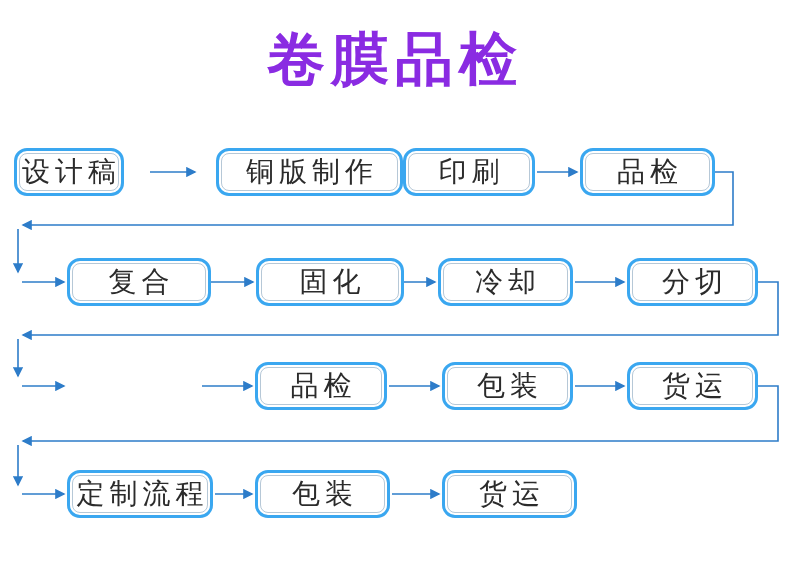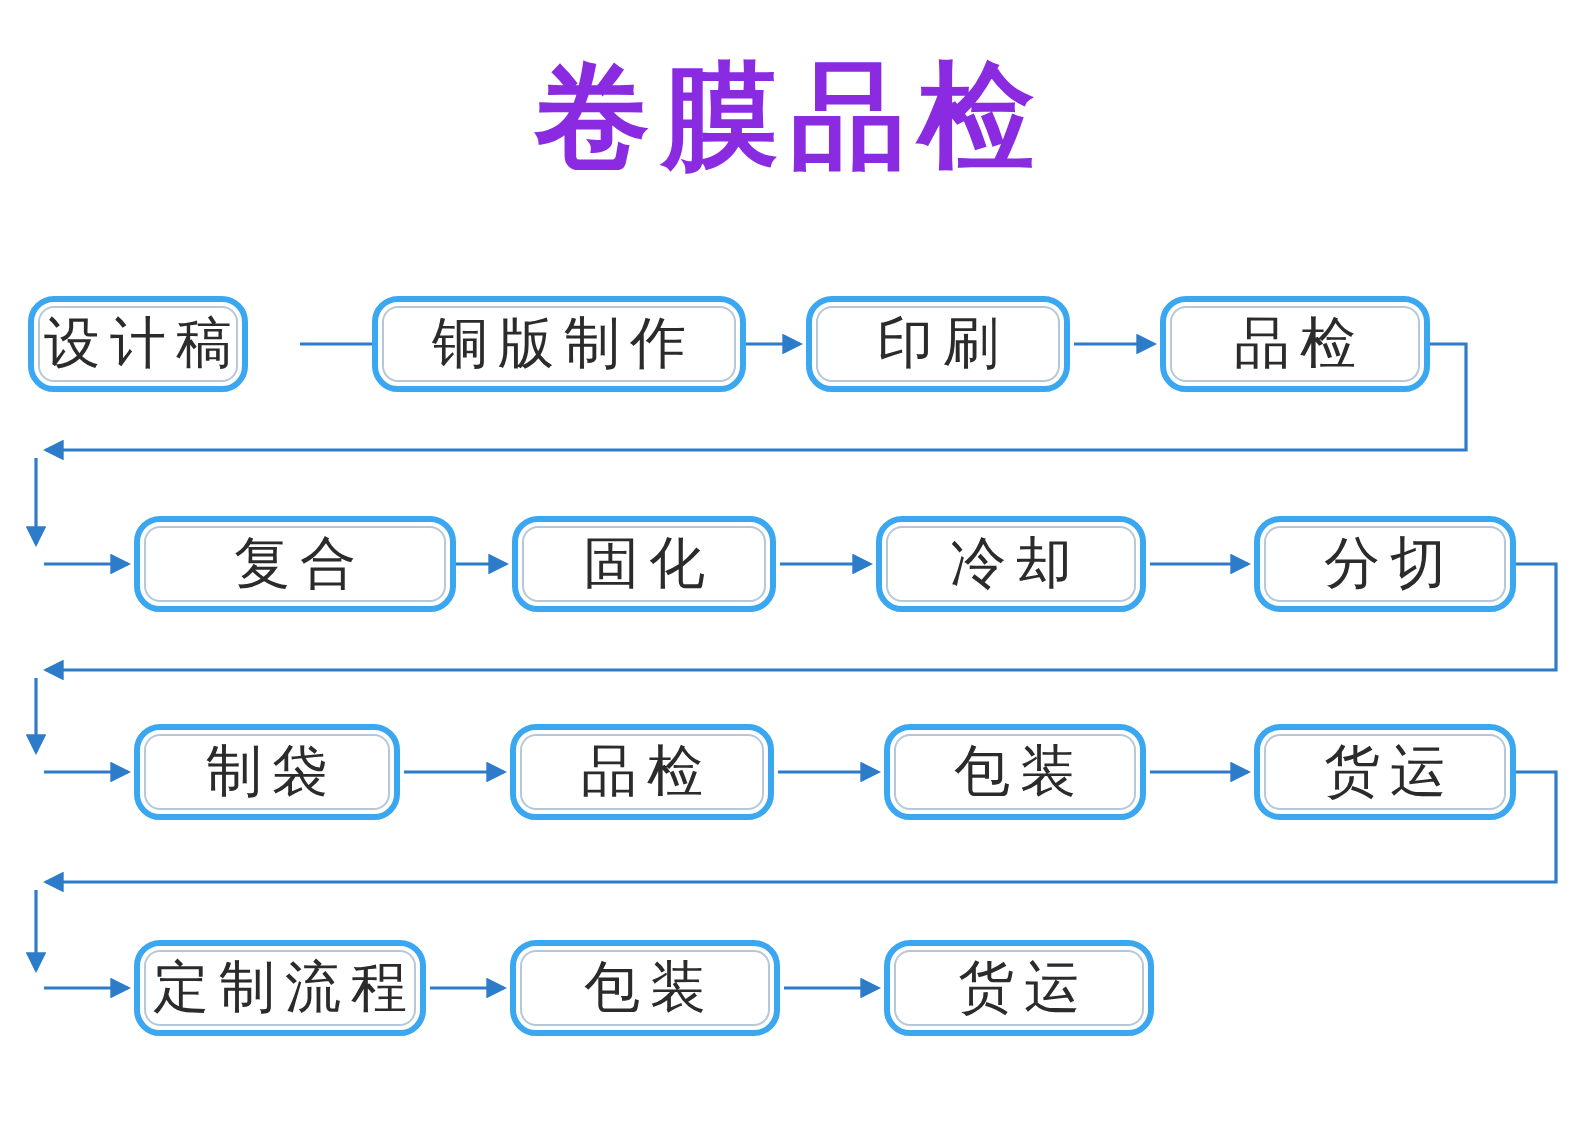--- a/index.html
+++ b/index.html
@@ -114,30 +114,29 @@
       <polyline class="arrow" points="22,494 64,494"></polyline>
     </g>
 
     <g>
       <polyline class="arrow" points="215,494 252,494"></polyline>
       <polyline class="arrow" points="392,494 439,494"></polyline>
     </g>
   </svg>
 
   <div class="node" style="left:14px;  top:148px; width:110px">设计稿</div>
-  <div class="node" style="left:186px; top:148px; width:187px">铜版制作</div>
+  <div class="node" style="left:216px; top:148px; width:187px">铜版制作</div>
   <div class="node" style="left:403px; top:148px; width:132px">印刷</div>
   <div class="node" style="left:580px; top:148px; width:135px">品检</div>
 
-  <div class="node" style="left:67px;  top:258px; width:161px">复合</div>
-  <div class="node" style="left:256px; top:258px; width:132px">固化</div>
+  <div class="node" style="left:67px;  top:258px; width:144px">复合</div>
+  <div class="node" style="left:256px; top:258px; width:148px">固化</div>
   <div class="node" style="left:627px; top:258px; width:131px">分切</div>
   <div class="node" style="left:438px; top:258px; width:135px">冷却</div>
 
-  <div class="node" style="left:67px;  top:362px; width:133px">制袋</div>
   <div class="node" style="left:255px; top:362px; width:132px">品检</div>
   <div class="node" style="left:442px; top:362px; width:131px">包装</div>
   <div class="node" style="left:627px; top:362px; width:131px">货运</div>
 
   <div class="node" style="left:67px;  top:470px; width:146px">定制流程</div>
   <div class="node" style="left:255px; top:470px; width:135px">包装</div>
   <div class="node" style="left:442px; top:470px; width:135px">货运</div>
 
 </div>
 

